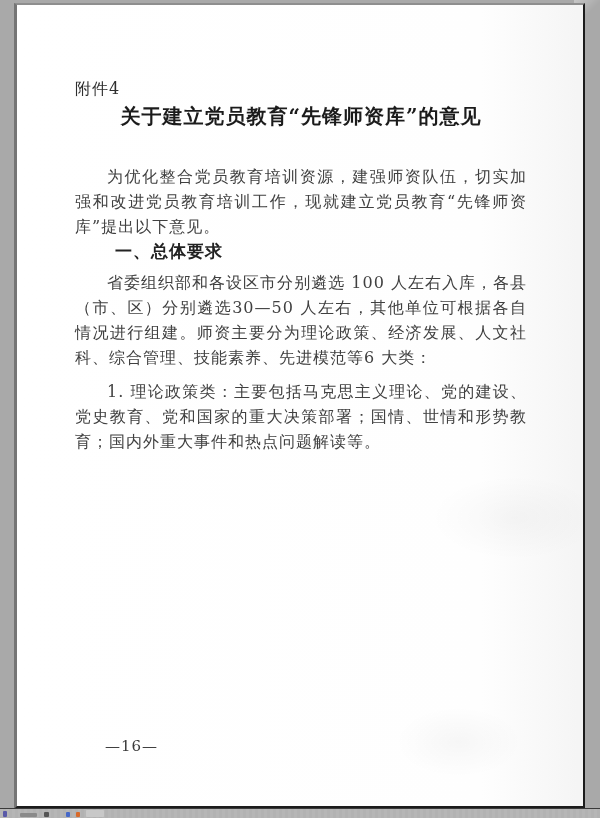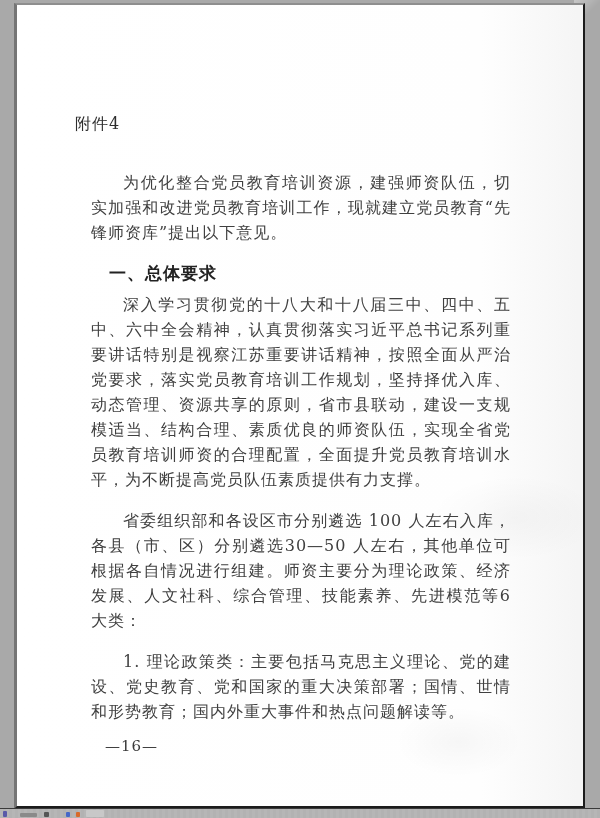--- a/index.html
+++ b/index.html
@@ -40,51 +40,51 @@
     border-left: 3px solid #757575;
     border-top: 2px solid #8e8e8e;
     border-right: 2px solid #1c1c1c;
     border-bottom: 3px solid #1c1c1c;
   }
   .content {
     position: relative;
     box-sizing: border-box;
     width: 100%;
     height: 100%;
-    padding: 108px 56px 0 58px;
+    padding: 73px 56px 0 58px;
     color: #3d3d3d;
   }
   .attachment-label {
     font-size: 16px;
     line-height: 22px;
     color: #2e2e2e;
     letter-spacing: 1px;
   }
   .doc-title {
     margin-top: 3px;
     text-align: center;
     font-size: 20px;
     line-height: 26px;
     font-weight: bold;
     color: #1b1b1b;
     letter-spacing: 1px;
   }
   .blocks { margin-top: 35px; }
   .para {
-    margin: 16px;
+    margin: 0;
     font-size: 16px;
     line-height: 25px;
     text-align: justify;
     text-indent: 2em;
     letter-spacing: 1px;
     color: #404040;
   }
   .para + .para { margin-top: 9px; }
   .heading {
-    margin: 0;
+    margin: 6px;
     font-family: "DejaVu Sans", "Liberation Sans", sans-serif;
     font-size: 17px;
     line-height: 25px;
     font-weight: bold;
     text-indent: 2em;
     letter-spacing: 1px;
     color: #222222;
   }
   .para + .heading { margin-top: 0px; }
   .heading + .para { margin-top: 6px; }
@@ -115,25 +115,25 @@
 </head>
 <body>
 
 <div class="viewport">
   <div class="corner-glare"></div>
 
   <div class="page">
     <div class="content">
       <div class="attachment-label">附件4</div>
 
+      <div class="doc-title">关于建立党员教育“先锋师资库”的意见</div>
 
       <div class="blocks" id="doc-blocks">
           <p class="para">为优化整合党员教育培训资源，建强师资队伍，切实加强和改进党员教育培训工作，现就建立党员教育“先锋师资库”提出以下意见。</p>
           <h3 class="heading">一、总体要求</h3>
-          <p class="para">深入学习贯彻党的十八大和十八届三中、四中、五中、六中全会精神，认真贯彻落实习近平总书记系列重要讲话特别是视察江苏重要讲话精神，按照全面从严治党要求，落实党员教育培训工作规划，坚持择优入库、动态管理、资源共享的原则，省市县联动，建设一支规模适当、结构合理、素质优良的师资队伍，实现全省党员教育培训师资的合理配置，全面提升党员教育培训水平，为不断提高党员队伍素质提供有力支撑。</p>
           <p class="para">省委组织部和各设区市分别遴选 100 人左右入库，各县（市、区）分别遴选30—50 人左右，其他单位可根据各自情况进行组建。师资主要分为理论政策、经济发展、人文社科、综合管理、技能素养、先进模范等6 大类：</p>
           <p class="para">1. 理论政策类：主要包括马克思主义理论、党的建设、党史教育、党和国家的重大决策部署；国情、世情和形势教育；国内外重大事件和热点问题解读等。</p>
         </div>
 
       <div class="page-number">—16—</div>
     </div>
   </div>
 
   <div class="bottom-strip" id="bottom-strip">
       <span class="icon-fragment" style="left: 3px; width: 4px; height: 6px; background: rgb(90, 90, 168);"></span>

